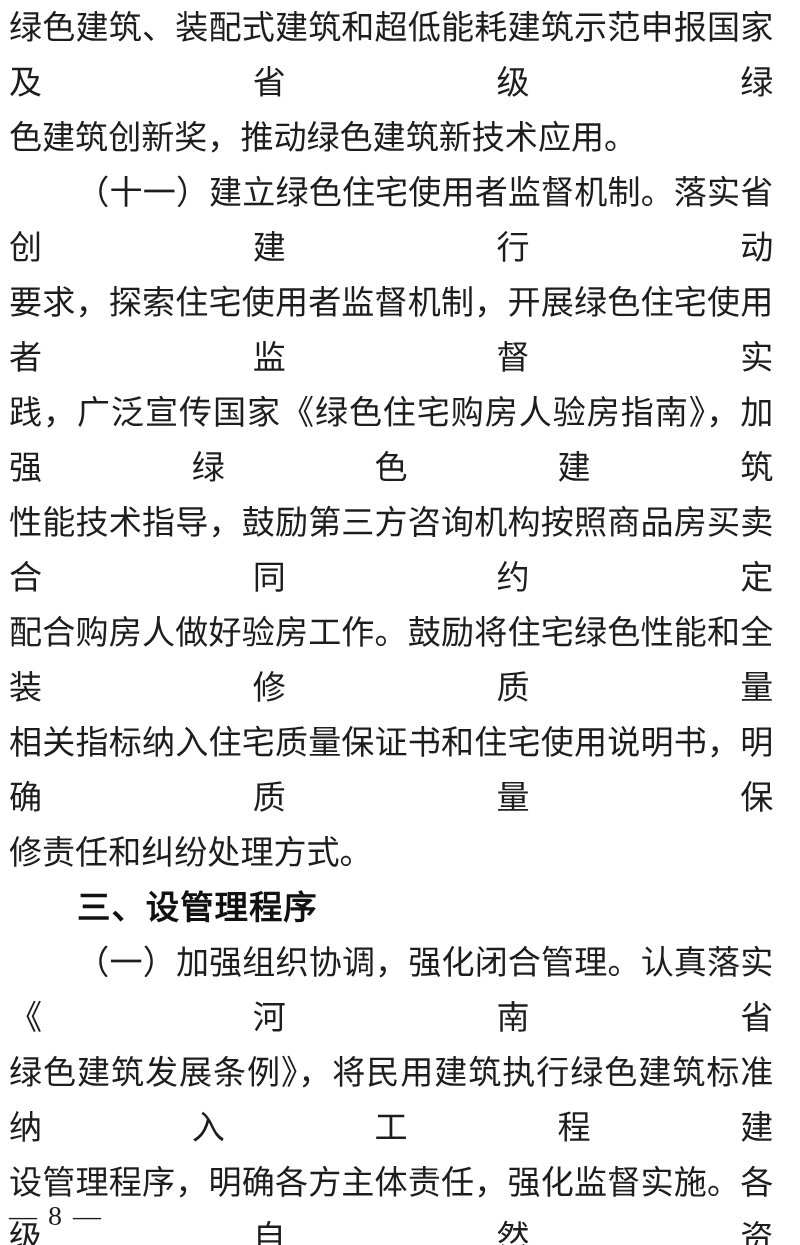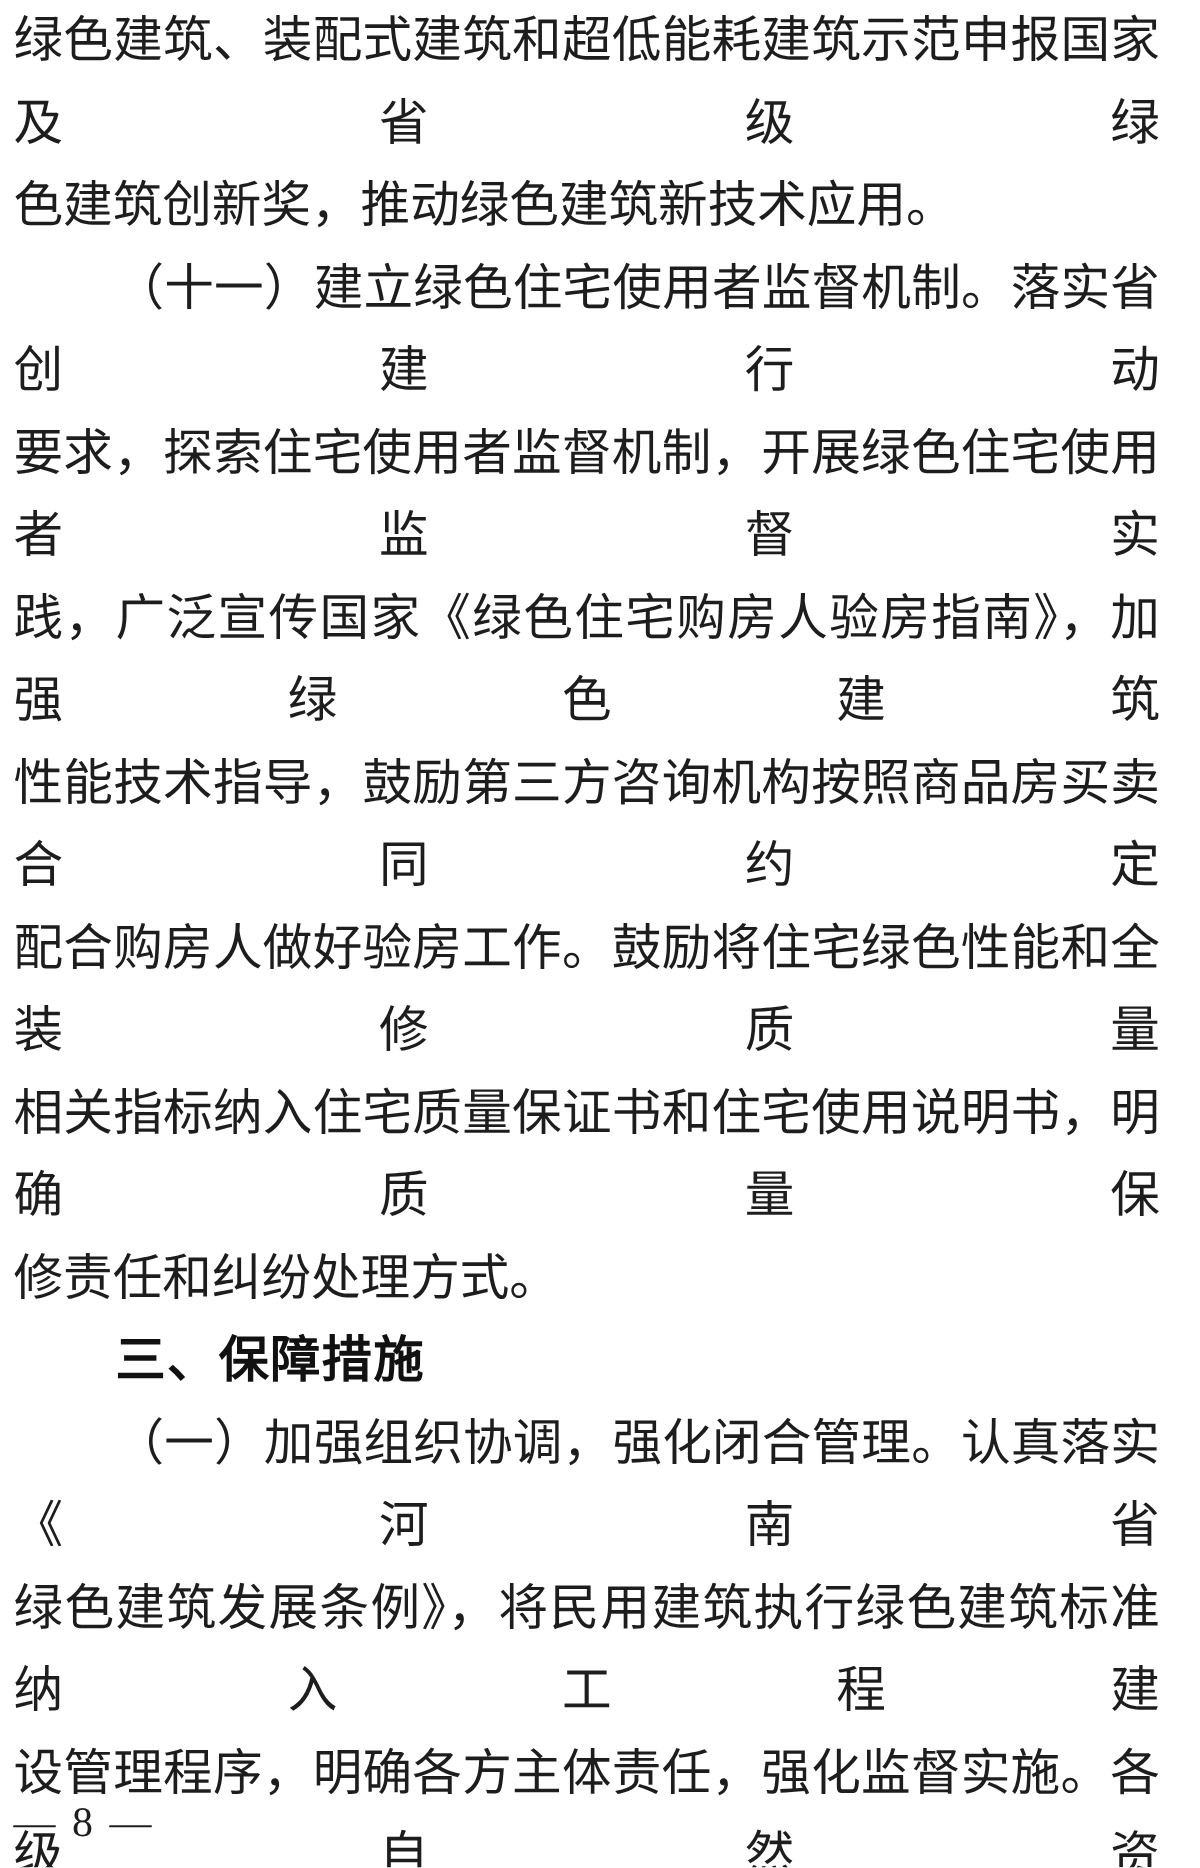--- a/index.html
+++ b/index.html
@@ -109,21 +109,21 @@
     <p class="para">
       <span class="line justify" style="text-indent:68px;">（十一）建立绿色住宅使用者监督机制。落实省创建行动</span>
       <span class="line justify">要求，探索住宅使用者监督机制，开展绿色住宅使用者监督实</span>
       <span class="line justify">践，广泛宣传国家《绿色住宅购房人验房指南》，加强绿色建筑</span>
       <span class="line justify">性能技术指导，鼓励第三方咨询机构按照商品房买卖合同约定</span>
       <span class="line justify">配合购房人做好验房工作。鼓励将住宅绿色性能和全装修质量</span>
       <span class="line justify">相关指标纳入住宅质量保证书和住宅使用说明书，明确质量保</span>
       <span class="line">修责任和纠纷处理方式。</span>
     </p>
 
-    <h2 class="heading">三、保障措施</h2>
+    <h2 class="heading">三、设管理程序</h2>
 
     <p class="para">
       <span class="line justify" style="text-indent:68px;">（一）加强组织协调，强化闭合管理。认真落实《河南省</span>
       <span class="line justify">绿色建筑发展条例》，将民用建筑执行绿色建筑标准纳入工程建</span>
       <span class="line justify">设管理程序，明确各方主体责任，强化监督实施。各级自然资</span>
 
     </p>
 
   </div>
 

